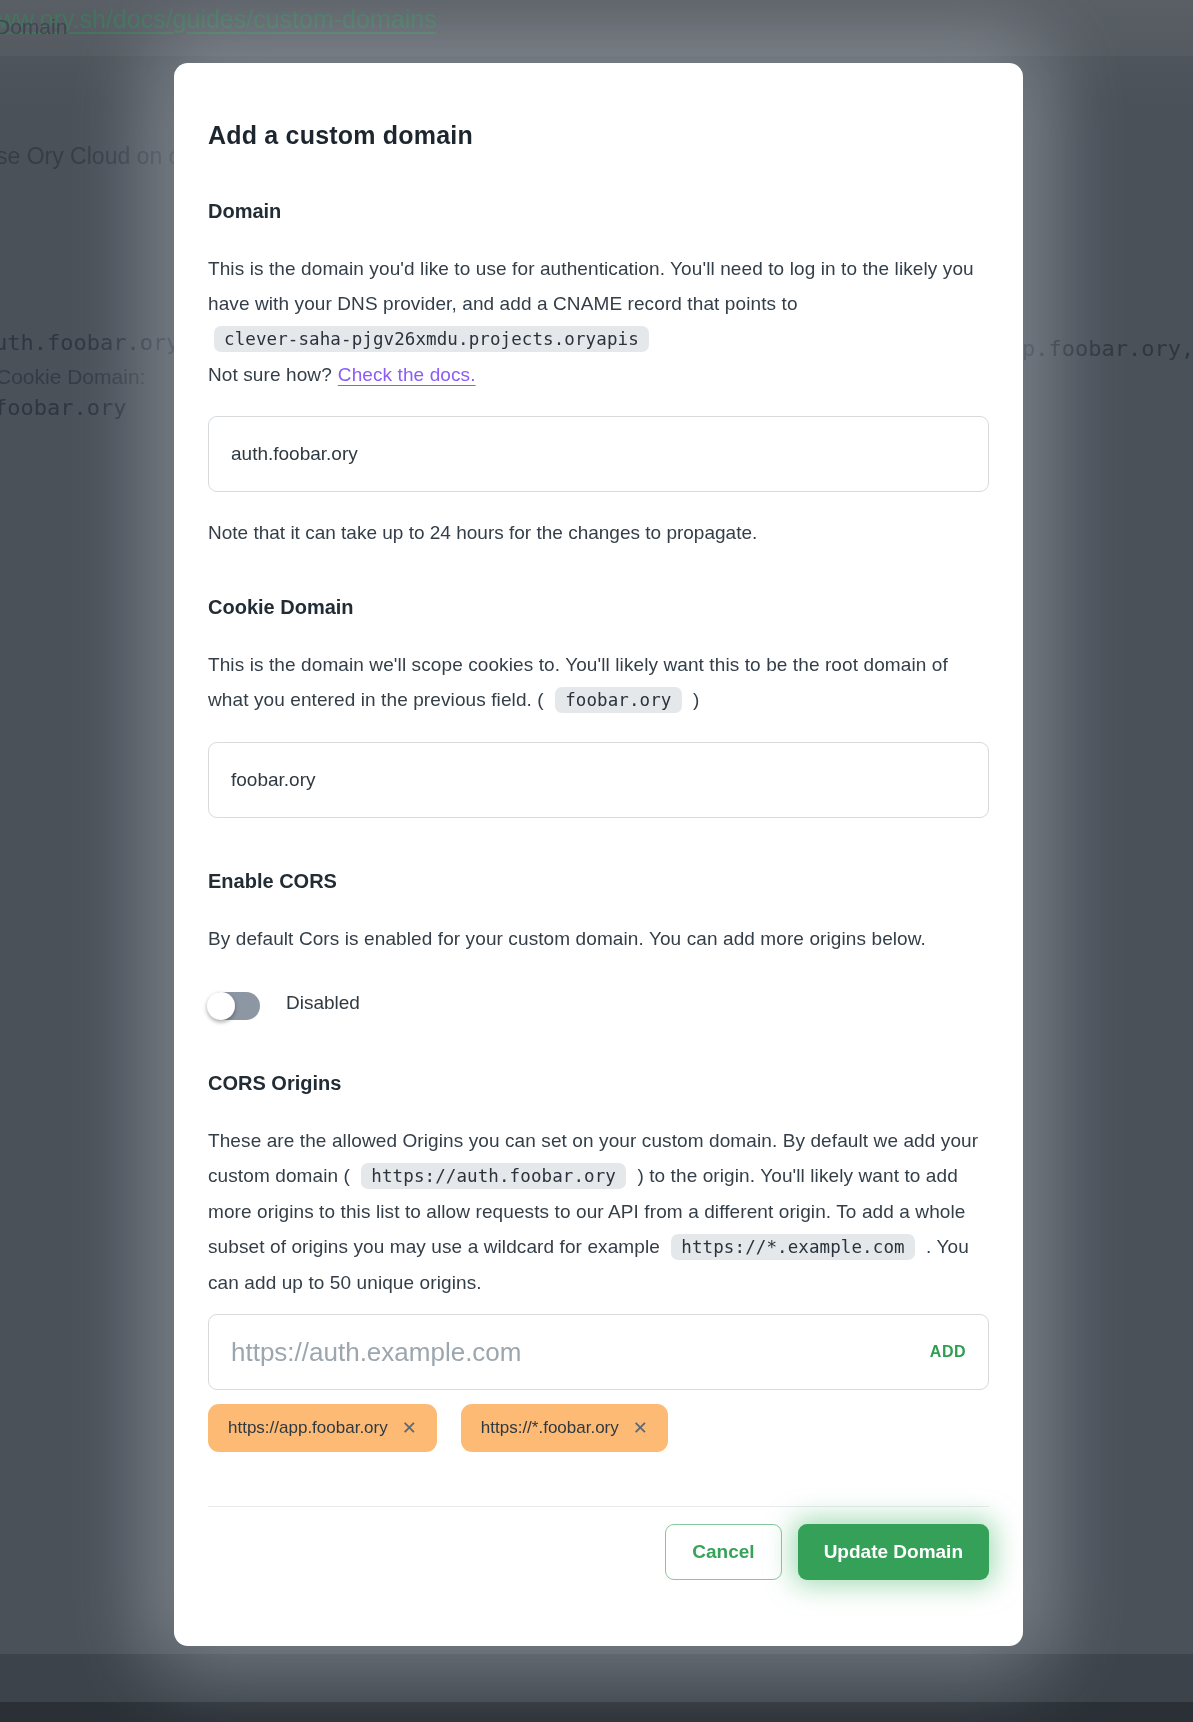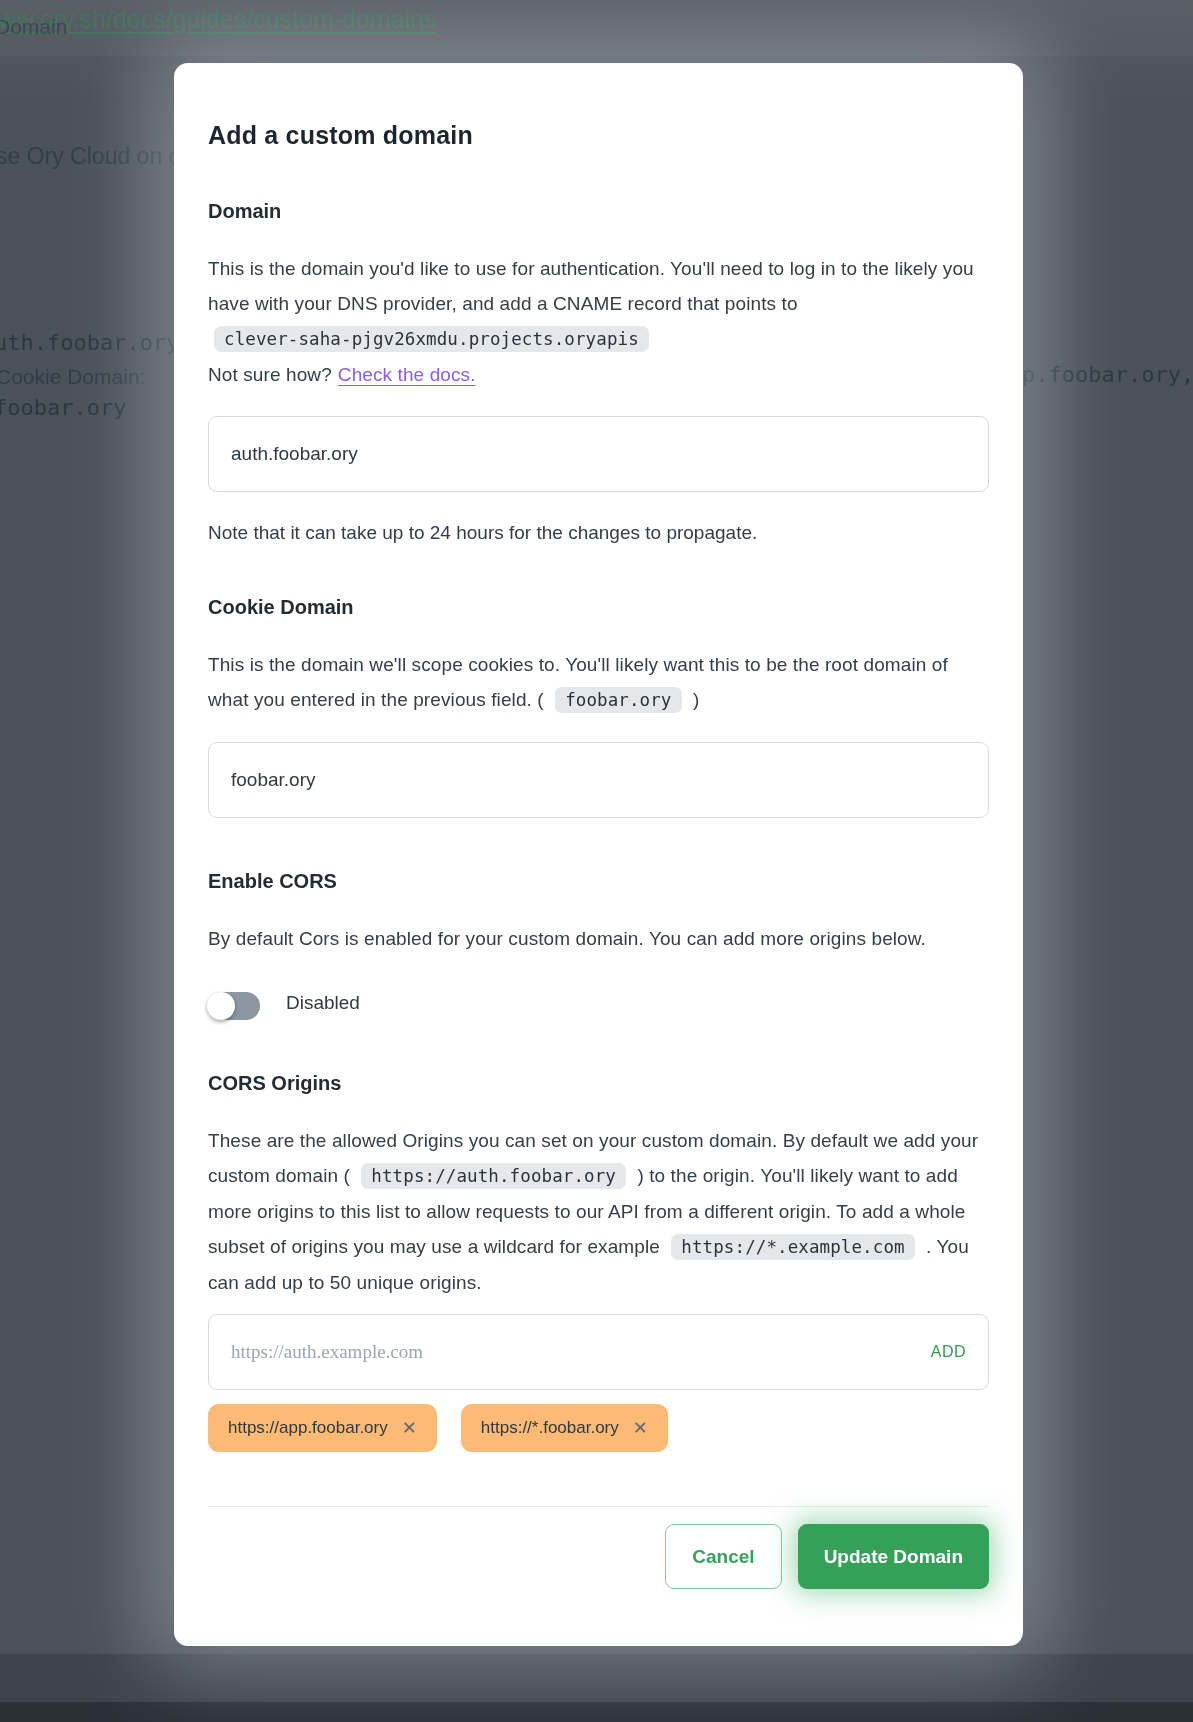--- a/index.html
+++ b/index.html
@@ -11,21 +11,21 @@
   
   .bg-el{position:absolute;white-space:nowrap;}
   .bg-link{left:-2px;top:5px;font-size:25px;color:#44745d;text-decoration:underline;text-underline-offset:4px;}
   .bg-heading{left:-4px;top:143px;font-size:23px;color:#353e47;}
   .bg-band{left:0;top:226px;width:100%;height:56px;background:rgba(255,255,255,0.035);}
   .bg-band span{position:absolute;left:-5px;top:15px;font-size:21px;color:#3e4751;}
   .bg-mono{font-family:"DejaVu Sans Mono",monospace;font-size:22px;color:#2e3741;}
   .bg-row-domain{left:-6px;top:330px;}
   .bg-cookie-label{left:-4px;top:365px;font-size:21px;color:#333c46;}
   .bg-cookie-value{left:-6px;top:395px;}
-  .bg-right{left:1022px;top:362px;}
+  .bg-right{left:1022px;top:336px;}
   .bg-strip-a{position:absolute;left:0;top:1654px;width:100%;height:48px;background:#3d434b;}
   .bg-strip-b{position:absolute;left:0;top:1702px;width:100%;height:20px;background:#2b3037;}
 
   
   .modal{
     position:absolute;left:174px;top:63px;width:849px;height:1583px;
     background:#ffffff;border-radius:14px;box-sizing:border-box;
     padding:58px 34px 0 34px;color:#333e48;z-index:10;
     box-shadow:0 0 80px 24px rgba(224,231,238,0.38),0 8px 32px rgba(20,26,32,0.25);
   }
@@ -53,38 +53,38 @@
     background:#ffffff;box-shadow:0 2px 4px rgba(0,0,0,0.35);
   }
   .toggle-label{margin-left:26px;font-size:19px;color:#2f3941;}
   
   .origin-input-row{
     display:flex;align-items:center;margin-top:14px;height:76px;box-sizing:border-box;
     border:1px solid #d6dadd;border-radius:9px;background:#fff;padding:0 22px;
   }
   .origin-input{
     flex:1;border:none;outline:none;background:transparent;
-    font-family:Liberation Serif, serif;font-size:19px;color:#c2410c;padding:0;
+    font-family:Liberation Sans, sans-serif;font-size:26px;color:#c2410c;padding:0;
   }
   .origin-input::placeholder{color:#9ba6ae;}
   .add-btn{
-    border:none;background:transparent;color:#2f9e51;font-weight:400;font-size:16px;
+    border:none;background:transparent;color:#2f9e51;font-weight:700;font-size:16px;
     letter-spacing:0.5px;cursor:pointer;padding:0;font-family:"Liberation Sans",sans-serif;
   }
   
   .chips-row{display:flex;gap:24px;margin-top:14px;}
   .origin-chip{
     display:inline-flex;align-items:center;height:48px;padding:0 20px;
     background:#fdba74;border-radius:11px;font-size:17px;color:#2f3941;
   }
   .chip-close{margin-left:14px;font-size:18px;color:#5c6873;cursor:pointer;line-height:1;}
   
   .footer-divider{border:none;border-top:1px solid #e8ebed;margin:54px -0px 0 0;}
   .modal-footer{display:flex;justify-content:flex-end;gap:16px;margin-top:17px;}
-  .btn{height:65px;padding:0 26px;border-radius:9px;font-size:19px;font-weight:700;
+  .btn{height:56px;padding:0 26px;border-radius:9px;font-size:19px;font-weight:700;
        font-family:"Liberation Sans",sans-serif;cursor:pointer;}
   .btn-cancel{background:#ffffff;border:1px solid #86c89d;color:#36a35a;}
   .btn-update{background:#35a158;border:none;color:#ffffff;
        box-shadow:0 0 26px 6px rgba(82,190,118,0.5);}
 </style>
 </head>
 <body>
 
 <a class="bg-el bg-link">ww.ory.sh/docs/guides/custom-domains</a>
 <div class="bg-el bg-heading">se Ory Cloud on c</div>

